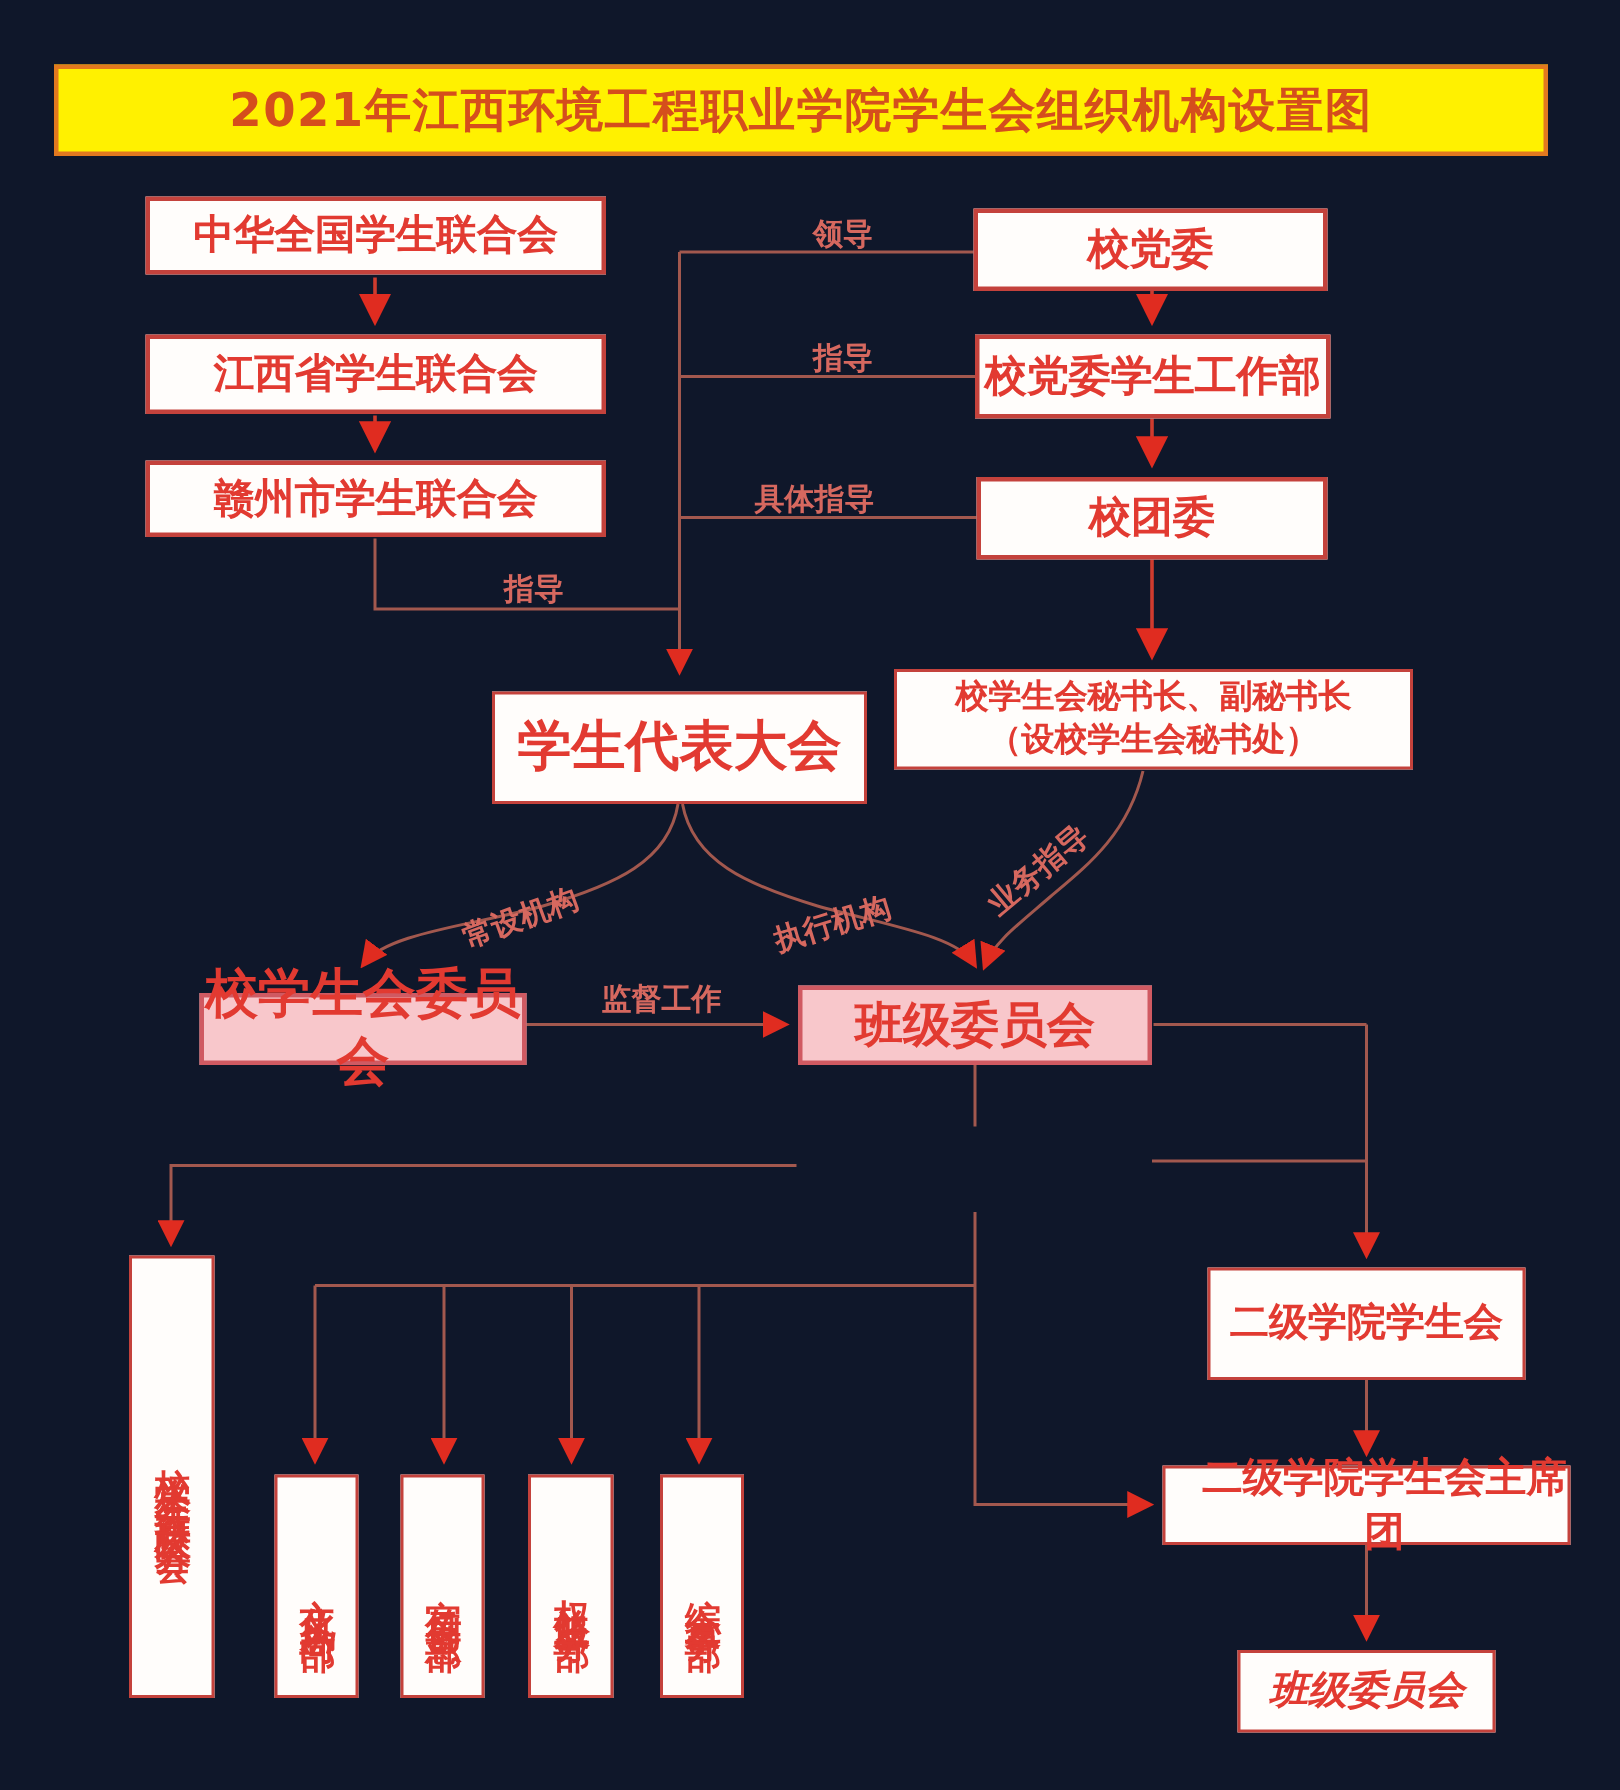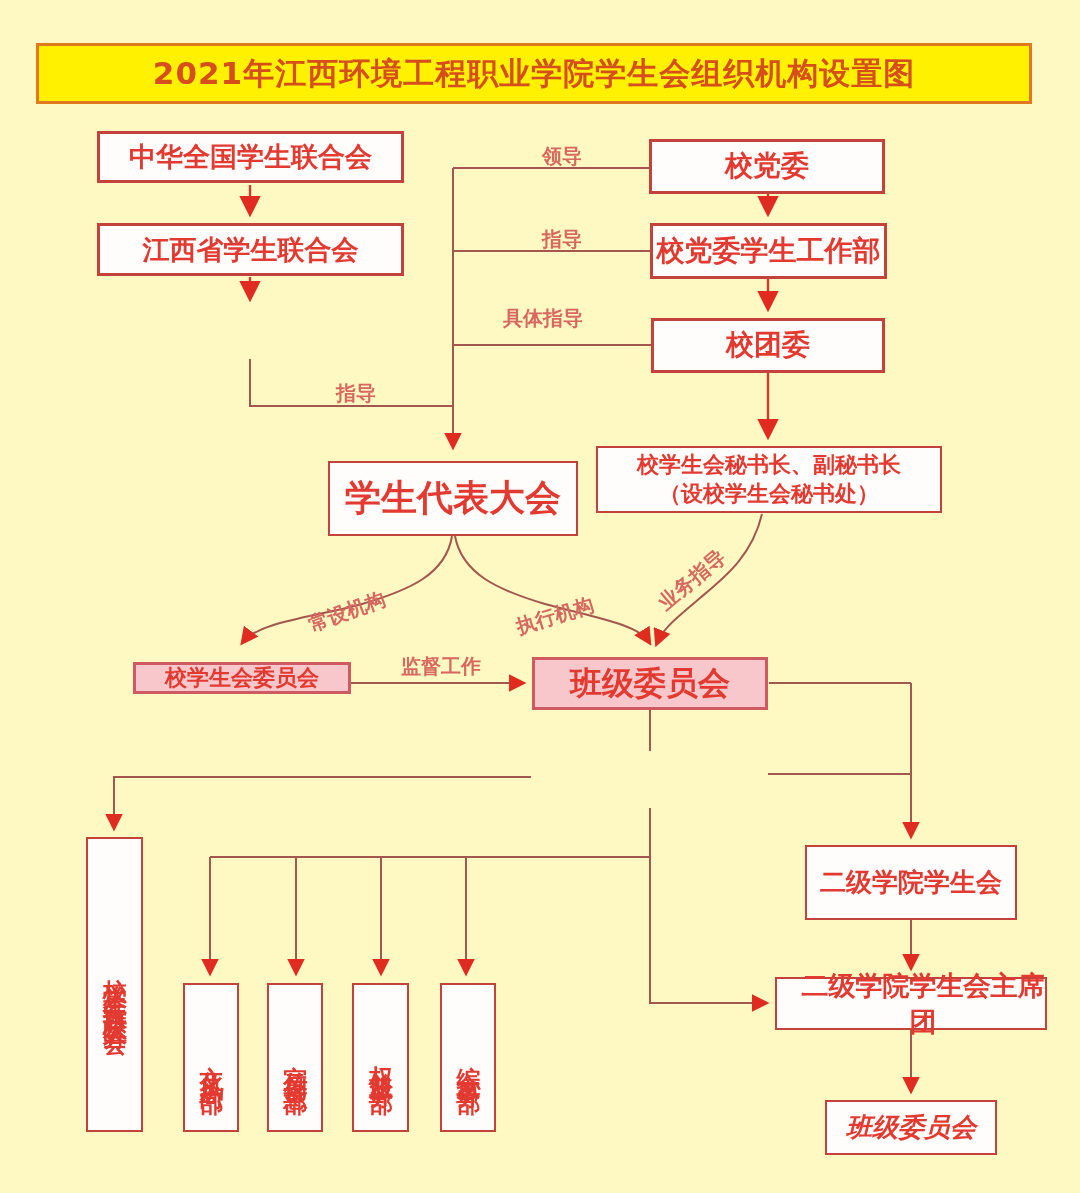--- a/index.html
+++ b/index.html
@@ -1,18 +1,18 @@
 <!DOCTYPE html>
 <html><head>
 <meta charset="utf-8">
 <style>
   html,body{margin:0;padding:0;background:#efefed;}
   #canvas{
     position:relative;width:1080px;height:1193px;margin:0 auto;
-    background:#fef9c3;overflow:hidden;
+    background:#0f172a;overflow:hidden;
     font-family:"DejaVu Sans","Liberation Sans",sans-serif;
   }
   .banner{
     position:absolute;left:36px;top:43px;width:996px;height:61px;
     background:#fff100;border:3px solid #e2791f;box-sizing:border-box;
     display:flex;align-items:center;justify-content:center;
     color:#d54e1c;font-size:31px;font-weight:bold;letter-spacing:1px;
   }
   .box{
     position:absolute;background:#fffdfb;border:3px solid #c4423c;
@@ -81,47 +81,48 @@
     <path class="ln" d="M 210 857 L 210 972" marker-end="url(#ah)"></path>
     <path class="ln" d="M 296 857 L 296 972" marker-end="url(#ah)"></path>
     <path class="ln" d="M 381 857 L 381 972" marker-end="url(#ah)"></path>
     <path class="ln" d="M 466 857 L 466 972" marker-end="url(#ah)"></path>
   </svg>
 
   <div class="banner">2021年江西环境工程职业学院学生会组织机构设置图</div>
 
   <div class="box" style="left:97px;top:131px;width:307px;height:52px;font-size:27px;">中华全国学生联合会</div>
   <div class="box" style="left:97px;top:223px;width:307px;height:53px;font-size:27px;">江西省学生联合会</div>
+  <div class="box" style="left:97px;top:307px;width:307px;height:51px;font-size:27px;">赣州市学生联合会</div>
 
   <div class="box" style="left:649px;top:139px;width:236px;height:55px;font-size:28px;">校党委</div>
   <div class="box" style="left:650px;top:223px;width:237px;height:56px;font-size:28px;">校党委学生工作部</div>
   <div class="box thin" style="left:328px;top:461px;width:250px;height:75px;font-size:36px;">学生代表大会</div>
 
   <div class="box" style="left:651px;top:318px;width:234px;height:55px;font-size:28px;">校团委</div>
   <div class="box thin" style="left:596px;top:446px;width:346px;height:67px;font-size:22px;flex-direction:column;">
     <div>校学生会秘书长、副秘书长</div>
     <div>（设校学生会秘书处）</div>
   </div>
 
-  <div class="box pink" style="left:133px;top:662px;width:218px;height:32px;font-size:22px;">校学生会委员会</div>
+  <div class="box pink" style="left:133px;top:662px;width:218px;height:48px;font-size:35px;">校学生会委员会</div>
   <div class="box pink" style="left:532px;top:657px;width:236px;height:53px;font-size:32px;">班级委员会</div>
 
 
   <div class="box thin vert" style="left:86px;top:837px;width:57px;height:295px;font-size:24px;">校学生会红旗校区分会</div>
   <div class="box thin vert" style="left:183px;top:983px;width:56px;height:149px;font-size:24px;">文化风尚部</div>
   <div class="box thin vert" style="left:267px;top:983px;width:56px;height:149px;font-size:24px;">宣传创意部</div>
   <div class="box thin vert" style="left:352px;top:983px;width:57px;height:149px;font-size:24px;">权益服务部</div>
   <div class="box thin vert" style="left:440px;top:983px;width:56px;height:149px;font-size:24px;">综合事务部</div>
 
   <div class="box thin" style="left:805px;top:845px;width:212px;height:75px;font-size:26px;">二级学院学生会</div>
   <div class="box thin" style="left:775px;top:977px;width:272px;height:53px;font-size:27px;padding-left:24px;">二级学院学生会主席团</div>
   <div class="box thin" style="left:825px;top:1100px;width:172px;height:55px;font-size:26px;font-style:italic;">班级委员会</div>
 
   <div class="lbl" style="left:562px;top:156px;">领导</div>
   <div class="lbl" style="left:562px;top:239px;">指导</div>
-  <div class="lbl" style="left:543px;top:318px;">具体指导</div>
+  <div class="lbl" style="left:543px;top:333px;">具体指导</div>
   <div class="lbl" style="left:356px;top:393px;">指导</div>
   <div class="lbl" style="left:347px;top:612px;transform:translate(-50%,-50%) rotate(-20deg);">常设机构</div>
   <div class="lbl" style="left:555px;top:616px;transform:translate(-50%,-50%) rotate(-17deg);">执行机构</div>
   <div class="lbl" style="left:692px;top:580px;transform:translate(-50%,-50%) rotate(-40deg);">业务指导</div>
   <div class="lbl" style="left:441px;top:666px;">监督工作</div>
 
 </div>
 
 </body></html>

